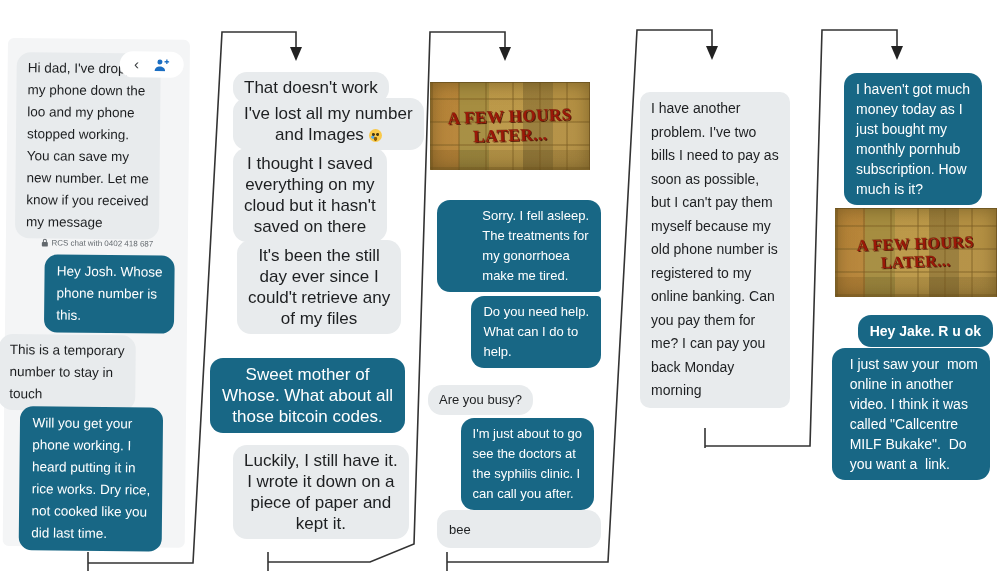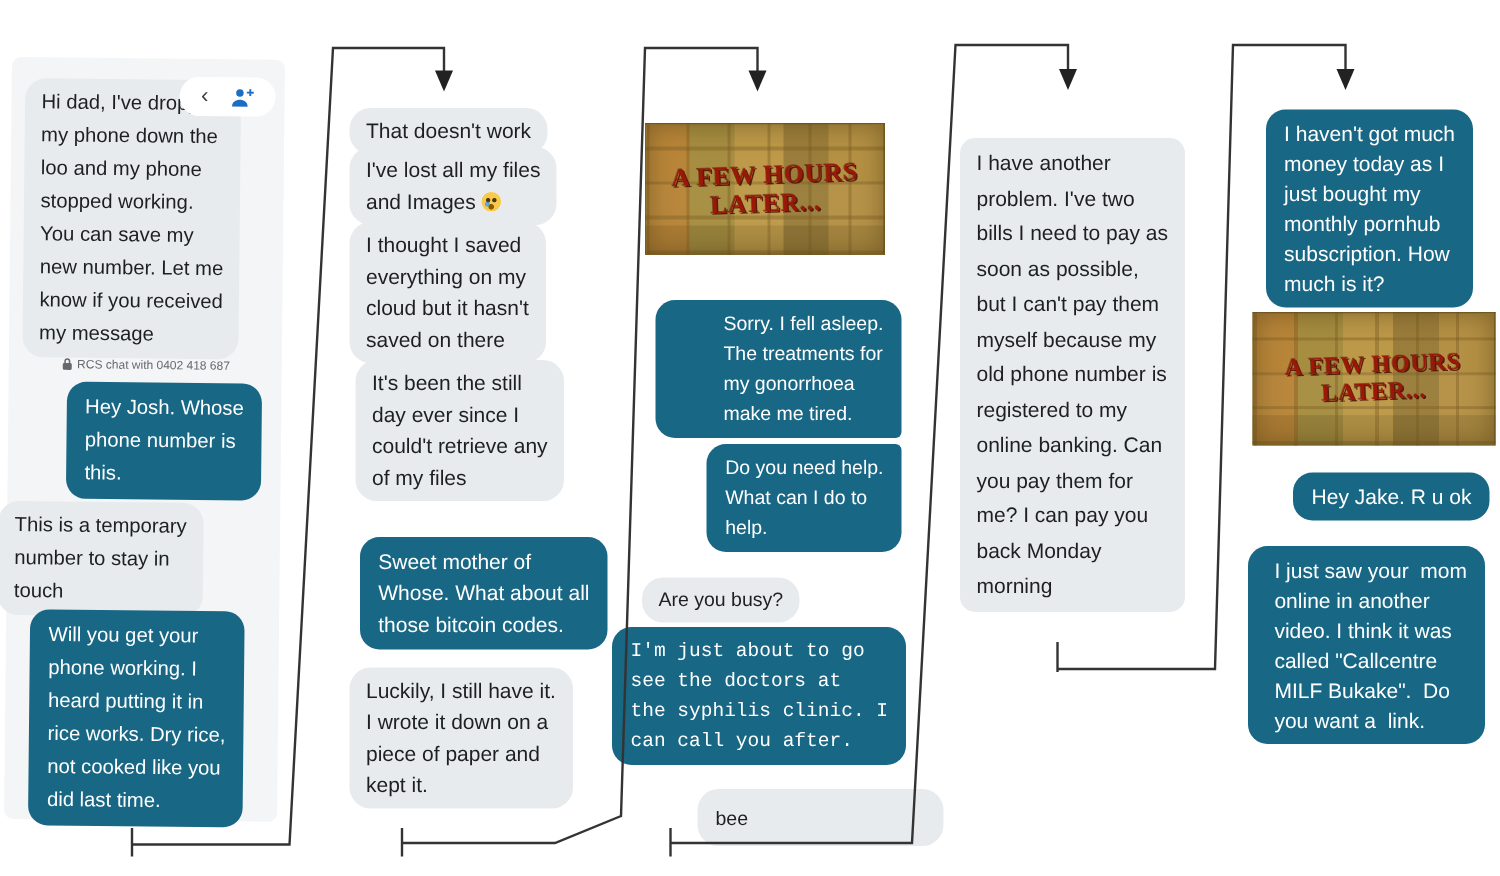--- a/index.html
+++ b/index.html
@@ -6,21 +6,21 @@
   .canvas{position:relative;width:1000px;height:584px;background:#ffffff;overflow:hidden;
           font-family:"Liberation Sans",sans-serif;}
   .col{position:absolute;}
   .panel1{left:8px;top:38px;width:182px;height:508px;background:#f4f5f6;border-radius:6px;
           transform:rotate(0.6deg);transform-origin:top left;}
   .bubble{position:absolute;white-space:pre-wrap;width:max-content;border-radius:14px;}
   .recv{background:#e8ebed;color:#1d1f21;padding:5px 11px;}
   .sent{background:#186785;color:#ffffff;padding:6px 12px;border-radius:13px;}
   .f14{font-size:13.5px;line-height:22px;}
   .f13{font-size:13px;line-height:20px;}
-  .f13s{font-size:14px;line-height:21px;}
+  .f13s{font-size:17px;line-height:21px;text-align:center;}
   .f14b{font-size:14px;line-height:23.5px;}
   .f125{font-size:14px;line-height:20px;}
   .pill{position:absolute;left:112px;top:12px;width:64px;height:26px;background:#ffffff;
         border-radius:14px;display:flex;align-items:center;justify-content:space-evenly;z-index:3;}
   .chev{font-size:15px;color:#3c4043;line-height:1;margin-top:-2px;cursor:default;}
   .banner{position:absolute;left:0;top:200px;width:100%;text-align:center;font-size:8px;
           color:#63696e;display:flex;align-items:center;justify-content:center;gap:3px;}
   .timecard{position:absolute;border:1px solid rgba(90,70,25,.6);
      background-color:#b2924a;
      background-image:
@@ -87,21 +87,21 @@
     <div class="bubble sent f14" style="right:23px;top:368px;">Will you get your
 phone working. I
 heard putting it in
 rice works. Dry rice,
 not cooked like you
 did last time.</div>
   </div>
 
   <div class="col" style="left:228px;top:60px;width:185px;height:490px;">
     <div class="bubble recv f13s" style="left:5px;top:12px;">That doesn't work</div>
-    <div class="bubble recv f13s" style="left:5px;top:38px;"><span>I've lost all my files
+    <div class="bubble recv f13s" style="left:5px;top:38px;"><span>I've lost all my number
 and Images </span><span class="emoji-cry" title="😢"></span></div>
     <div class="bubble recv f13s" style="left:5px;top:88px;">I thought I saved
 everything on my
 cloud but it hasn't
 saved on there</div>
     <div class="bubble recv f13s" style="left:9px;top:180px;">It's been the still
 day ever since I
 could't retrieve any
 of my files</div>
     <div class="bubble sent f13s" style="right:8px;top:298px;">Sweet mother of
@@ -121,25 +121,25 @@
       </div>
     </div>
     <div class="bubble sent f13" style="right:3px;top:122px;border-bottom-right-radius:4px;padding-left:45px;">Sorry. I fell asleep.
 The treatments for
 my gonorrhoea
 make me tired.</div>
     <div class="bubble sent f13" style="right:3px;top:218px;border-top-right-radius:4px;">Do you need help.
 What can I do to
 help.</div>
     <div class="bubble recv f13" style="left:0px;top:307px;">Are you busy?</div>
-    <div class="bubble sent f13" style="right:0;top:340px;font-family:Liberation Mono, monospace;">I'm just about to go
+    <div class="bubble sent f13" style="right:10px;top:340px;">I'm just about to go
 see the doctors at
 the syphilis clinic. I
 can call you after.</div>
-    <div class="bubble recv f13 partial" style="left:9px;top:448px;margin-left:28px;">bee</div>
+    <div class="bubble recv f13 partial" style="left:9px;top:432px;">bee</div>
   </div>
 
   <div class="col" style="left:638px;top:88px;width:180px;height:330px;">
     <div class="bubble recv f14b" style="left:2px;top:4px;border-radius:10px;">I have another
 problem. I've two
 bills I need to pay as
 soon as possible,
 but I can't pay them
 myself because my
 old phone number is
@@ -157,22 +157,22 @@
 just bought my
 monthly pornhub
 subscription. How
 much is it?</div>
     <div class="timecard tc-small" style="left:2px;top:148px;width:160px;height:87px;">
       <div class="tc-text">
         <div class="tc-l1">A FEW HOURS</div>
         <div class="tc-l2">LATER...</div>
       </div>
     </div>
-    <div class="bubble sent f125" style="right:2px;top:255px;">Hey Jake. R u ok</div>
-    <div class="bubble sent f125" style="right:5px;top:304px;padding-left:18px;">I just saw your  mom
+    <div class="bubble sent f125" style="right:2px;top:255px;font-weight:bold;">Hey Jake. R u ok</div>
+    <div class="bubble sent f125" style="right:5px;top:288px;padding-left:18px;">I just saw your  mom
 online in another
 video. I think it was
 called "Callcentre
 MILF Bukake".  Do
 you want a  link.</div>
   </div>
 
   <svg class="overlay" width="1000" height="584">
     <g stroke="#333333" stroke-width="1.6" fill="none">
       <g>

